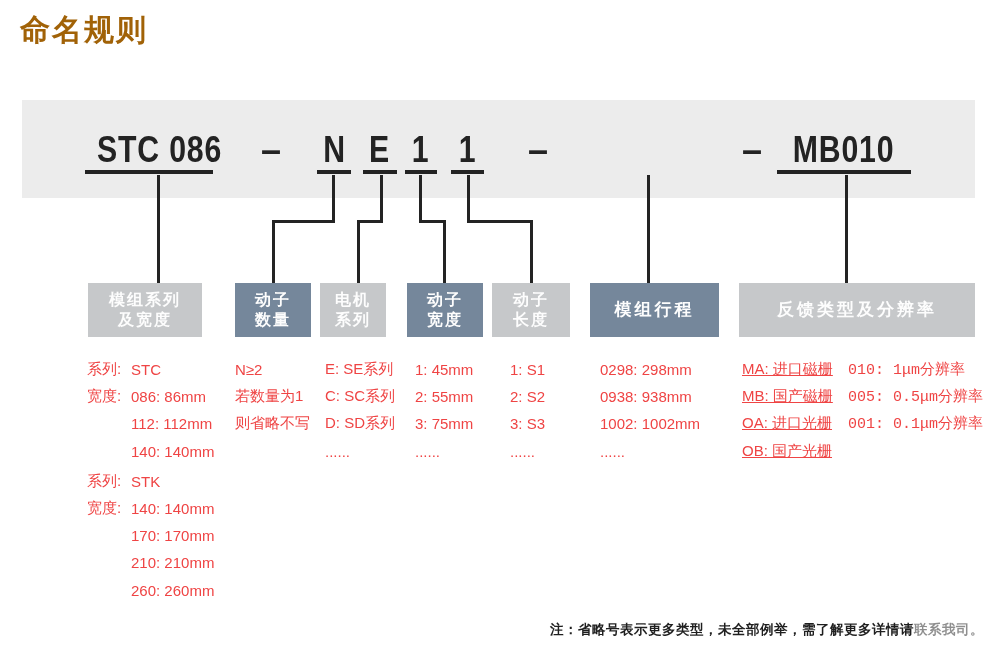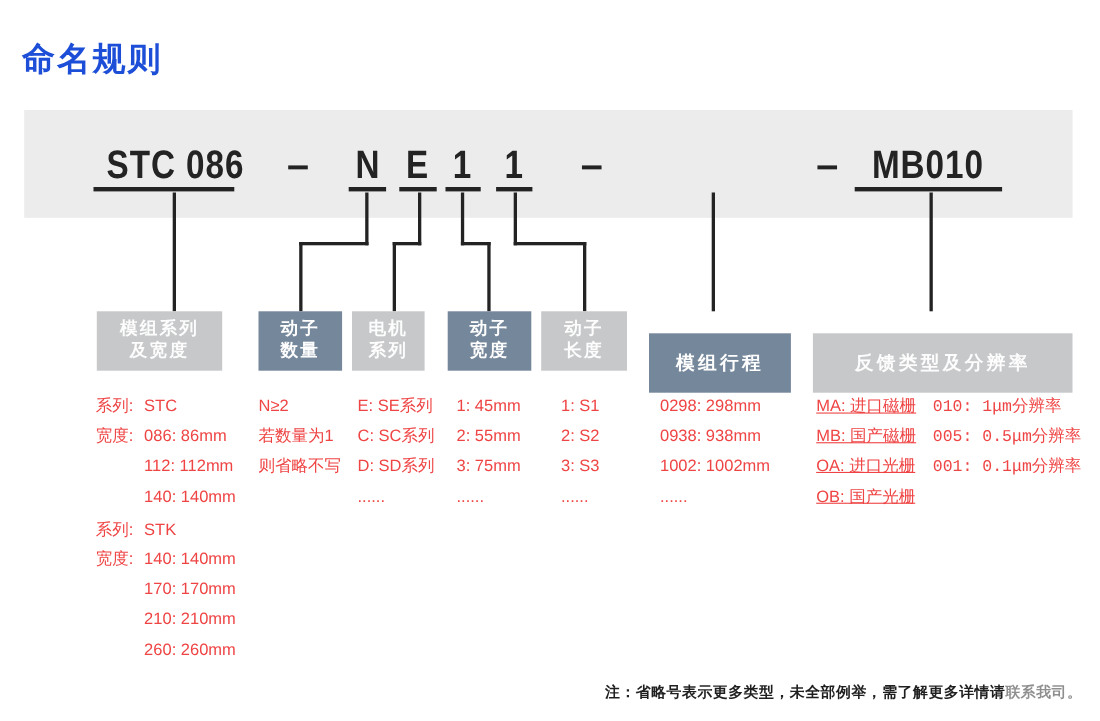--- a/index.html
+++ b/index.html
@@ -1,20 +1,20 @@
 <!DOCTYPE html>
 <html><head>
 <meta charset="utf-8">
 <style>
   html,body{margin:0;padding:0;background:#fff;}
   .page{position:relative;width:1000px;height:655px;background:#ffffff;
         font-family:"Liberation Sans","DejaVu Sans",sans-serif;overflow:hidden;}
 
   .title{position:absolute;left:20px;top:10px;font-size:30px;font-weight:800;
-         color:#1d4ed8;letter-spacing:2px;margin-top:24px;}
+         color:#a16207;letter-spacing:2px;}
 
   .band{position:absolute;left:22px;top:100px;width:953px;height:98px;background:#ececec;}
 
   
   .code-seg{position:absolute;top:130px;height:40px;line-height:40px;text-align:center;
             font-weight:800;font-size:36px;color:#232323;white-space:nowrap;}
   .code-seg .t{display:inline-block;transform:scaleX(0.84);transform-origin:50% 50%;letter-spacing:1px;}
   .underlined{border-bottom:4px solid #232323;}
   .cs1{left:85px;width:128px;}
   .csd1{left:255px;width:32px;}
@@ -43,21 +43,21 @@
   .l5a{left:467px;top:175px;height:48px;}
   .l5b{left:467px;top:220px;width:66px;}
   .l5c{left:530px;top:220px;height:63px;}
   .l6{left:647px;top:175px;height:108px;}
   .l7{left:845px;top:175px;height:108px;}
 
   
   .cat-box{position:absolute;top:283px;height:54px;color:#fdfdfd;display:flex;
            flex-direction:column;align-items:center;justify-content:center;
            font-size:16px;font-weight:600;line-height:20px;letter-spacing:2px;white-space:nowrap;}
-  .cat-box.one{font-size:17px;letter-spacing:3px;margin-top:20px;}
+  .cat-box.one{font-size:17px;letter-spacing:3px;}
   .light{background:#c6c8ca;}
   .dark{background:#75879b;}
   .b1{left:88px;width:114px;}
   .b2{left:235px;width:76px;}
   .b3{left:320px;width:66px;}
   .b4{left:407px;width:76px;}
   .b5{left:492px;width:78px;}
   .b6{left:590px;width:129px;}
   .b7{left:739px;width:236px;}
 

